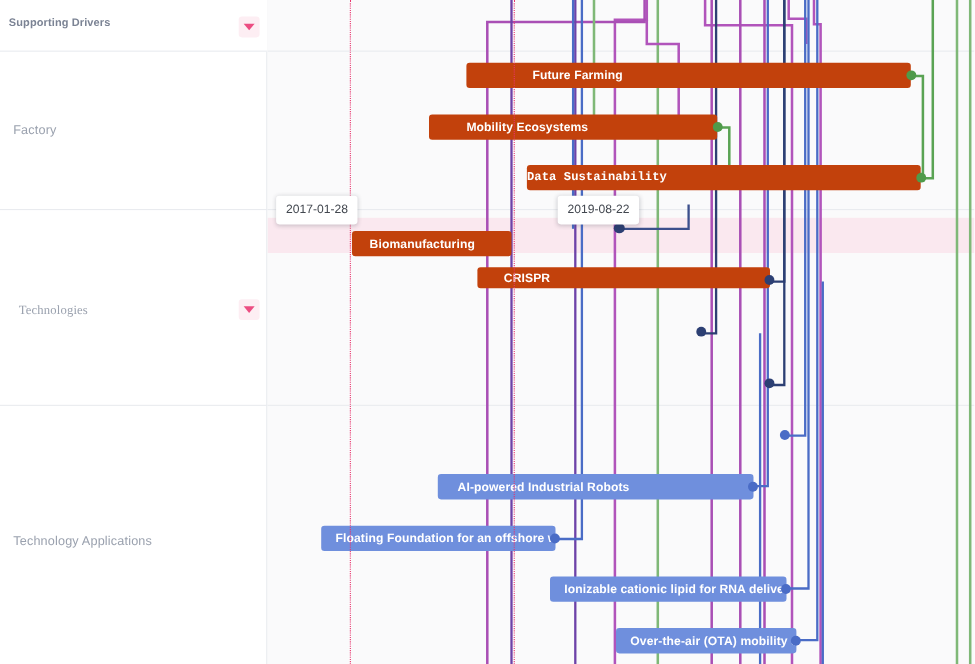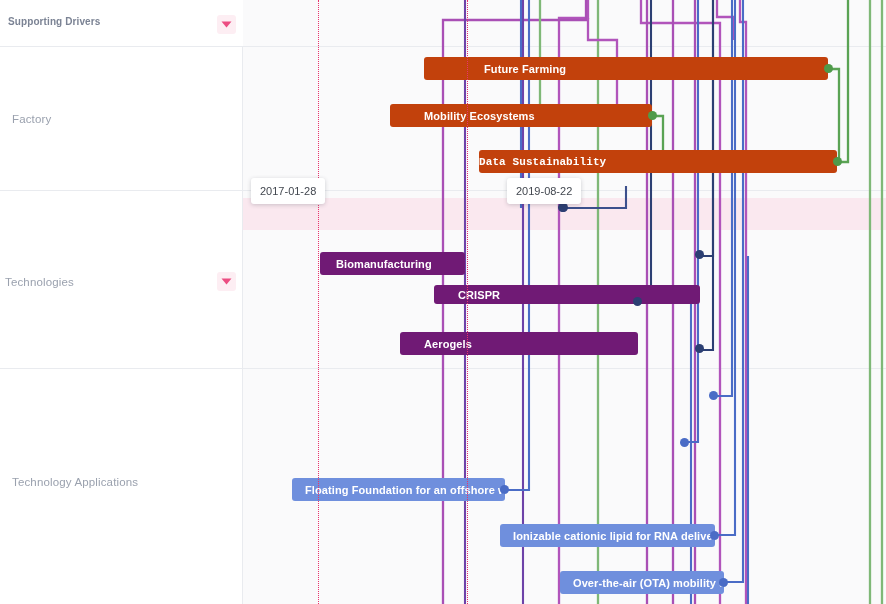--- a/index.html
+++ b/index.html
@@ -122,21 +122,21 @@
     overflow: hidden;
   }
   .bar-label {
     font-size: 11px; font-weight: bold;
     color: #ffffff;
     white-space: nowrap;
     letter-spacing: .1px;
     pointer-events: none;
   }
   .bar.trend    { background: #c2410c; text-align: center; }
-  .bar.tech     { background: #701a75; margin-top: 42px; }
+  .bar.tech     { background: #c2410c; }
   .bar.app      { background: #6f8fdd; }
   .bar-dot {
     position: absolute;
     width: 9px; height: 9px;
     border-radius: 50%;
     z-index: 5;
   }
   .dot-trend { background: #4f9a4a; }
   .dot-tech  { background: #2c3f73; }
   .dot-app   { background: #4a6cc6; }
@@ -153,30 +153,30 @@
         <svg width="11" height="7" viewBox="0 0 11 7">
           <path d="M0.5 0.5 L10.5 0.5 L5.5 6.5 Z" fill="#ec4d82"></path>
         </svg>
       </div>
     </div>
 
     <div class="side-row-label" style="left:12px; top:113px;">Factory</div>
 
     <div class="side-divider" style="top:190px;"></div>
 
-    <div class="side-row-label" style="left:5px; top:276px;">Technologies</div>
+    <div class="side-row-label" style="left:17px; top:276px;font-family:Liberation Serif, serif;">Technologies</div>
     <div class="caret-btn" style="left:217px; top:272px;">
       <svg width="11" height="7" viewBox="0 0 11 7">
         <path d="M0.5 0.5 L10.5 0.5 L5.5 6.5 Z" fill="#ec4d82"></path>
       </svg>
     </div>
 
     <div class="side-divider" style="top:368px;"></div>
 
-    <div class="side-row-label" style="left:12px; top:476px;">Technology Applications</div>
+    <div class="side-row-label" style="left:12px; top:486px;">Technology Applications</div>
   </div>
 
   <div class="canvas">
 
     <div class="top-strip"></div>
     <div class="highlight-band" style="top:198px; height:32px;"></div>
     <div class="band-divider" style="top:190px;"></div>
     <div class="band-divider" style="top:368px;"></div>
 
     <svg class="links" viewBox="0 0 643 604">
@@ -260,29 +260,29 @@
     <div class="bar tech" style="left:77px; top:210px; width:145px; height:23px;">
       <span class="bar-label" style="margin-left:16px;">Biomanufacturing</span>
     </div>
     <div class="bar-dot dot-tech" style="left:315px; top:203px;"></div>
 
     <div class="bar tech" style="left:191px; top:243px; width:266px; height:19px;">
       <span class="bar-label" style="margin-left:24px;">CRISPR</span>
     </div>
     <div class="bar-dot dot-tech" style="left:452px; top:250px;"></div>
 
-    <div class="bar tech" style="left:157px; top:290px; width:238px; height:23px;">
-      <span class="bar-label" style="margin-left:24px;">Aerogels</span>
-    </div>
     <div class="bar-dot dot-tech" style="left:390px; top:297px;"></div>
 
     <div class="bar-dot dot-tech" style="left:452px; top:344px;"></div>
 
     <div class="bar-dot dot-app" style="left:466px; top:391px;"></div>
 
+    <div class="bar app" style="left:155px; top:431px; width:287px; height:23px;">
+      <span class="bar-label" style="margin-left:18px;">AI-powered Industrial Robots</span>
+    </div>
     <div class="bar-dot dot-app" style="left:437px; top:438px;"></div>
 
     <div class="bar app" style="left:49px; top:478px; width:213px; height:23px;">
       <span class="bar-label" style="margin-left:13px;">Floating Foundation for an offshore win</span>
     </div>
     <div class="bar-dot dot-app" style="left:257px; top:485px;"></div>
 
     <div class="bar app" style="left:257px; top:524px; width:215px; height:23px;">
       <span class="bar-label" style="margin-left:13px;">Ionizable cationic lipid for RNA delivery</span>
     </div>

